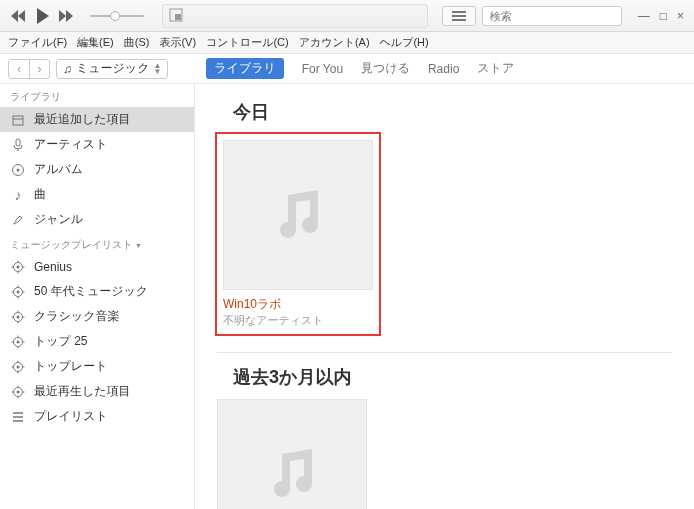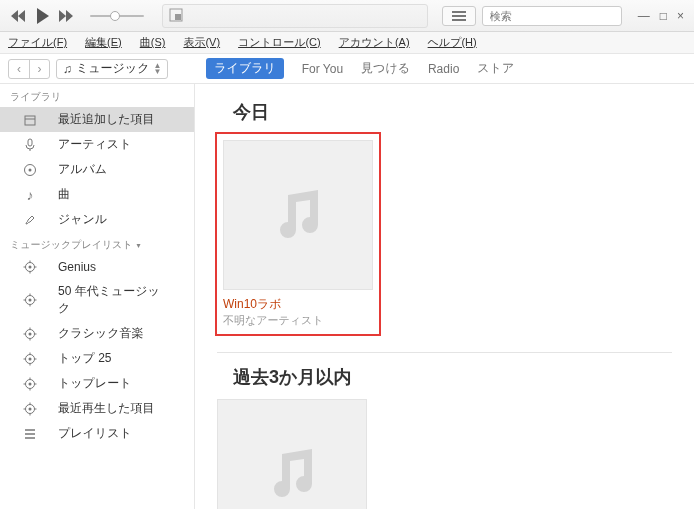--- a/index.html
+++ b/index.html
@@ -16,42 +16,42 @@
 .lcd { flex:1; margin: 4px 8px; height:24px; background: linear-gradient(#f5f5f5,#efefef); border:1px solid #dedede; border-radius:3px; display:flex; align-items:center; justify-content:center; position:relative; }
 .lcd-left { position:absolute; left:6px; top:3px; color:#888; }
 .apple { color:#7a7a7a; font-size:16px; }
 .right-controls { display:flex; align-items:center; gap:6px; padding:0 6px; }
 .view-btn { width:34px; height:20px; border:1px solid #ccc; border-radius:3px; background:#fafafa; display:flex; align-items:center; justify-content:center; color:#666; cursor:pointer; }
 .search { height:20px; width:140px; border:1px solid #ccc; border-radius:3px; display:flex; align-items:center; padding:0 4px; background:#fff; gap:3px;}
 .search input { border:none; outline:none; flex:1; font-size:11px; color:#888; background:transparent; }
 .win-btns { display:flex; gap:10px; padding:0 10px; color:#666; }
 
 
-.menu-bar { height:22px; background:#f7f7f7; border-bottom:1px solid #e6e6e6; display:flex; align-items:center; gap:18px; padding:0 8px; font-size:11px; color:#333;text-decoration:underline; }
+.menu-bar { height:22px; background:#f7f7f7; border-bottom:1px solid #e6e6e6; display:flex; align-items:center; gap:10px; padding:0 8px; font-size:11px; color:#333; }
 
 
 .subnav { height:30px; border-bottom:1px solid #e6e6e6; display:flex; align-items:center; }
 .nav-left { display:flex; align-items:center; gap:6px; padding:0 8px; }
 .nav-arrows { display:flex; border:1px solid #ccc; border-radius:3px; overflow:hidden; }
 .nav-arrows div { width:20px; height:18px; display:flex; align-items:center; justify-content:center; color:#999; cursor:pointer; }
 .nav-arrows div + div { border-left:1px solid #ccc; }
 .media-select { display:flex; align-items:center; gap:4px; border:1px solid #ccc; border-radius:3px; height:20px; padding:0 6px; cursor:pointer; }
 .media-select .note { color:#444; }
 .media-select .updown { color:#888; font-size:8px; line-height:6px; display:flex; flex-direction:column; }
 .nav-tabs { flex:1; display:flex; align-items:center; gap:18px; padding-left:30px; }
 .tab { font-size:12px; color:#737373; cursor:pointer; }
 .tab.active { background:#3b7dd8; color:#fff; padding:2px 8px; border-radius:3px; }
 
 
 .main { display:flex; height: calc(509px - 32px - 22px - 30px); }
 .sidebar { width:195px; border-right:1px solid #e6e6e6; background:#fff; overflow:auto; }
 .content { flex:1; padding: 10px 22px; overflow:auto; }
 
 .sb-title { font-size:10px; color:#888; padding:6px 10px 3px; display:flex; align-items:center; gap:4px; }
-.sb-item { display:flex; align-items:center; gap:20px; padding:4px 22px; cursor:pointer; font-size:12px; color:#333; }
+.sb-item { display:flex; align-items:center; gap:8px; padding:4px 10px; cursor:pointer; font-size:12px; color:#333; }
 .sb-item.selected { background:#dcdcdc; }
 .sb-icon { width:16px; height:16px; display:flex; align-items:center; justify-content:center; color:#666; }
 
 .section-title { font-size:18px; font-weight:bold; margin:6px 16px 10px; }
 .divider { border:none; border-top:1px solid #e4e4e4; margin:18px 0 12px; }
 .album-card { display:inline-block; }
 .album-card.highlighted { outline:2px solid #e53935; padding:6px; }
 .album-art { width:150px; height:150px; background:#f0f0f0; border:1px solid #e3e3e3; display:flex; align-items:center; justify-content:center; color:#cfcfcf; }
 .album-title { font-size:12px; margin-top:6px; color:#c2410c; }
 .album-sub { font-size:11px; color:#999; }

